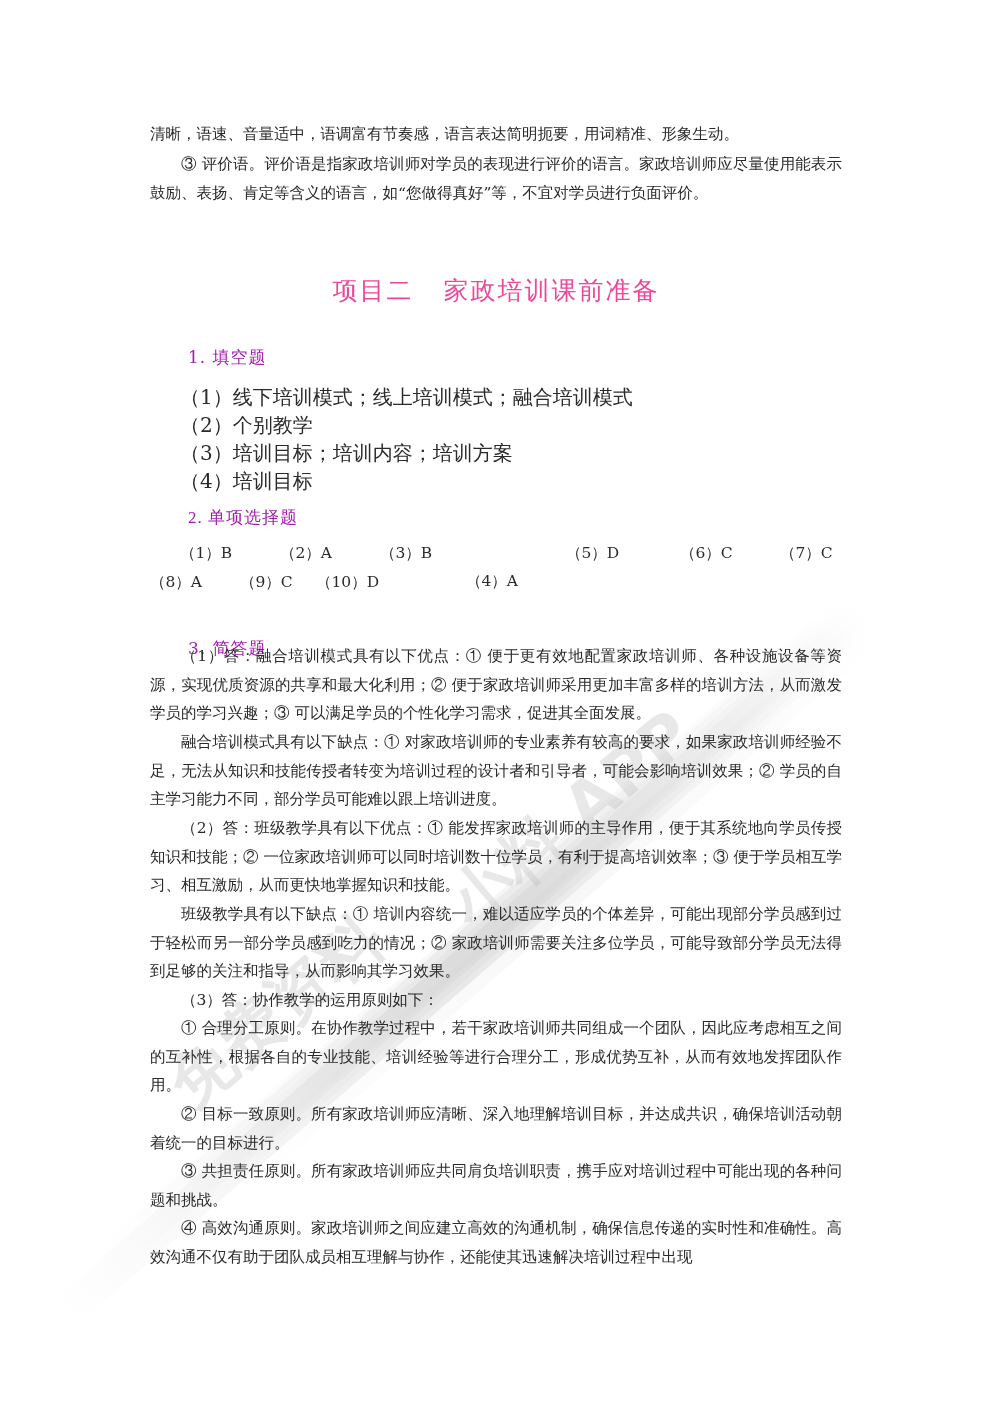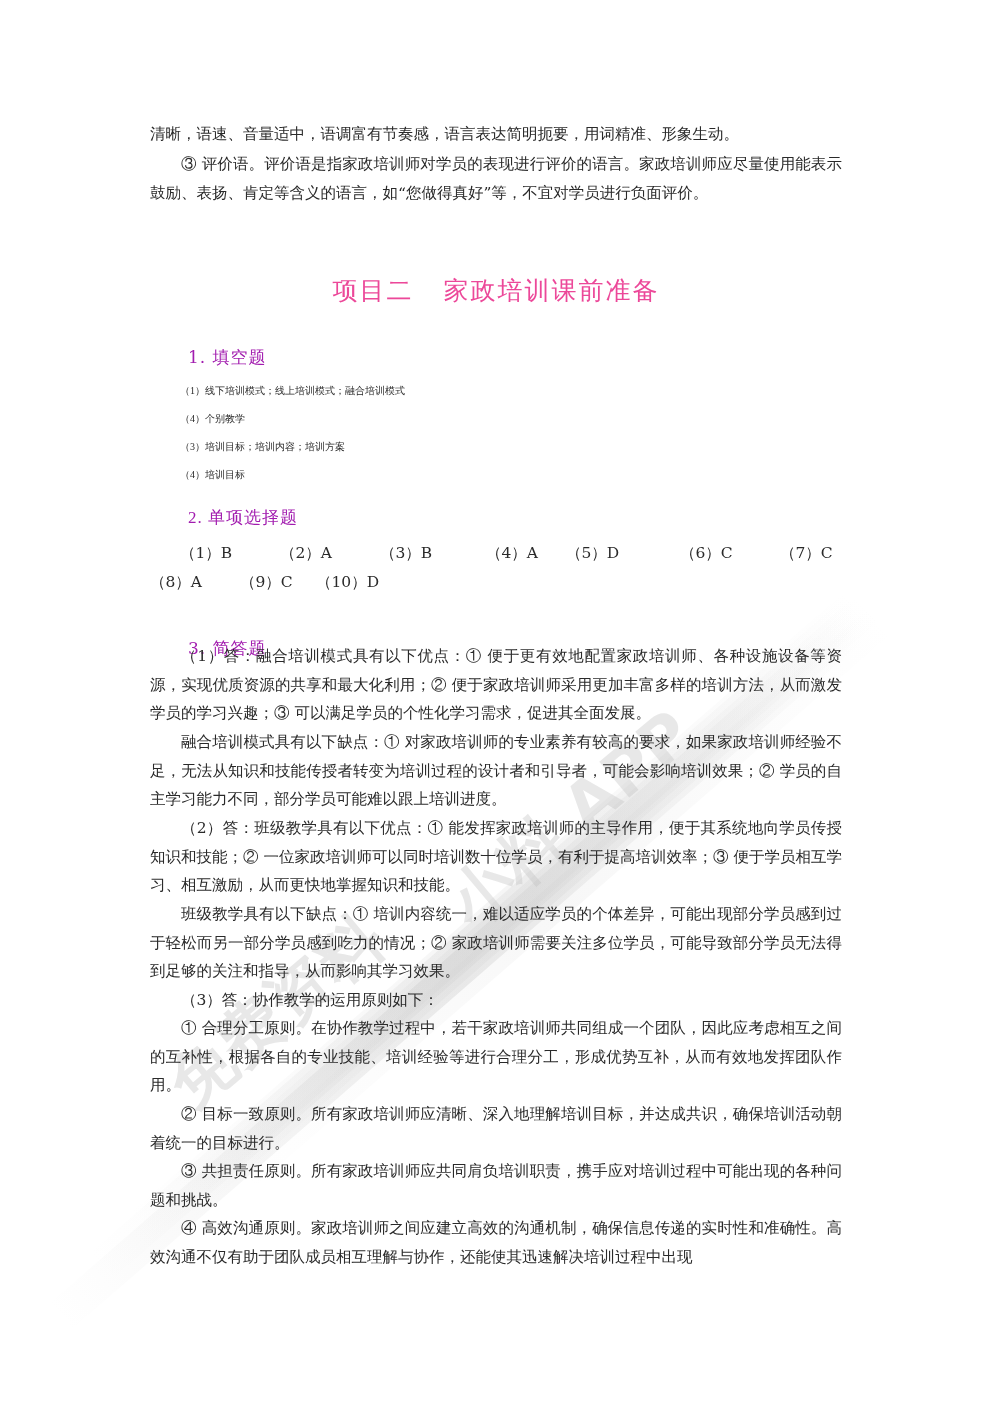--- a/index.html
+++ b/index.html
@@ -9,21 +9,21 @@
     }
     .watermark { position: absolute; left: 0; top: 0; width: 992px; height: 1403px; pointer-events: none; z-index: 0; overflow: hidden; }
     .streak { position: absolute; background: linear-gradient(90deg, rgba(200,200,200,0), rgba(200,200,200,0.35), rgba(200,200,200,0)); height: 34px; transform-origin: left center; }
     .wm-text { position: absolute; font-family: "DejaVu Sans", sans-serif; font-weight: bold; color: rgba(190,190,190,0.35); font-size: 64px; transform: rotate(-40deg); transform-origin: left top; white-space: nowrap; }
     .page { position: absolute; left: 150px; top: 120px; width: 692px; z-index: 1; }
     .p { font-size: 15.5px; line-height: 28.5px; margin: 0; text-align: justify; }
     .indent { text-indent: 2em; }
     .title { color: #ec4899; font-size: 25px; text-align: center; letter-spacing: 2px; margin: 0; font-weight: normal; position: absolute; left: 0; width: 692px; }
     .title .gap { display: inline-block; width: 30px; }
     .h2 { color: #a21caf; font-size: 17px; margin: 0; position: absolute; left: 38px; letter-spacing: 1px; font-weight: normal; }
-    .fill-item { position: absolute; left: 30px; font-size: 10px; font-family: Liberation Serif, serif; }
+    .fill-item { position: absolute; left: 30px; font-size: 20px; }
     .mc-row { position: absolute; font-size: 15.5px; }
     .mc { position: absolute; white-space: nowrap; }
     .block { position: absolute; left: 0; width: 692px; }
   </style>
 </head>
 <body>
 
 <div class="watermark">
   <div class="streak" style="left:60px; top:1300px; width:1050px; transform: rotate(-41deg);"></div>
   <div class="streak" style="left:100px; top:1250px; width:1000px; transform: rotate(-41deg); opacity:0.7;"></div>
@@ -38,30 +38,30 @@
 
   <p class="p" style="position:absolute; top:0; left:0; width:692px;">清晰，语速、音量适中，语调富有节奏感，语言表达简明扼要，用词精准、形象生动。</p>
   <p class="p indent" style="position:absolute; top:30px; left:0; width:692px;">③ 评价语。评价语是指家政培训师对学员的表现进行评价的语言。家政培训师应尽量使用能表示鼓励、表扬、肯定等含义的语言，如“您做得真好”等，不宜对学员进行负面评价。</p>
 
   <h1 class="title" style="top:154px;">
     <span>项目二</span><span class="gap"></span><span>家政培训课前准备</span>
   </h1>
 
   <h2 class="h2" style="top:226px;">1. 填空题</h2>
   <div class="fill-item" style="top:264px;">（1）线下培训模式；线上培训模式；融合培训模式</div>
-  <div class="fill-item" style="top:292px;">（4）个别教学</div>
+  <div class="fill-item" style="top:292px;">（2）个别教学</div>
   <div class="fill-item" style="top:320px;">（3）培训目标；培训内容；培训方案</div>
   <div class="fill-item" style="top:348px;">（4）培训目标</div>
 
   <h2 class="h2" style="top:386px;font-family:Liberation Serif, serif;">2. 单项选择题</h2>
   <div class="mc-row" style="top:423px; left:0; width:692px;">
     <span class="mc" style="left:30px;">（1）B</span>
     <span class="mc" style="left:130px;">（2）A</span>
     <span class="mc" style="left:230px;">（3）B</span>
-    <span class="mc" style="left:336px;">（4）A</span>
+    <span class="mc" style="left:316px;margin-top:28px;">（4）A</span>
     <span class="mc" style="left:416px;">（5）D</span>
     <span class="mc" style="left:530px;">（6）C</span>
     <span class="mc" style="left:630px;">（7）C</span>
   </div>
   <div class="mc-row" style="top:452px; left:0; width:692px;">
     <span class="mc" style="left:0px;">（8）A</span>
     <span class="mc" style="left:90px;">（9）C</span>
     <span class="mc" style="left:166px;">（10）D</span>
   </div>
 

